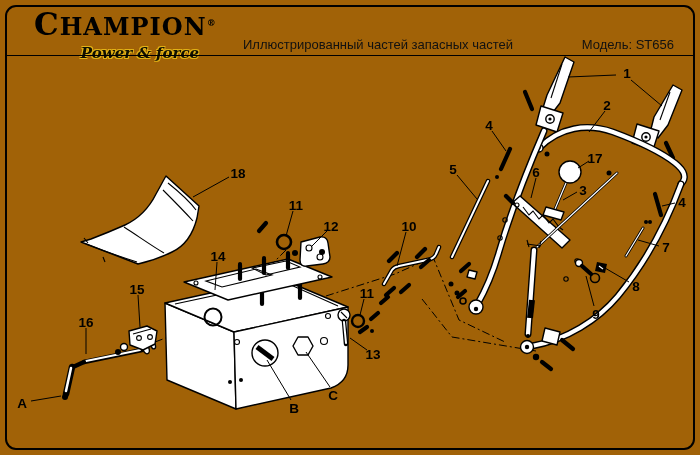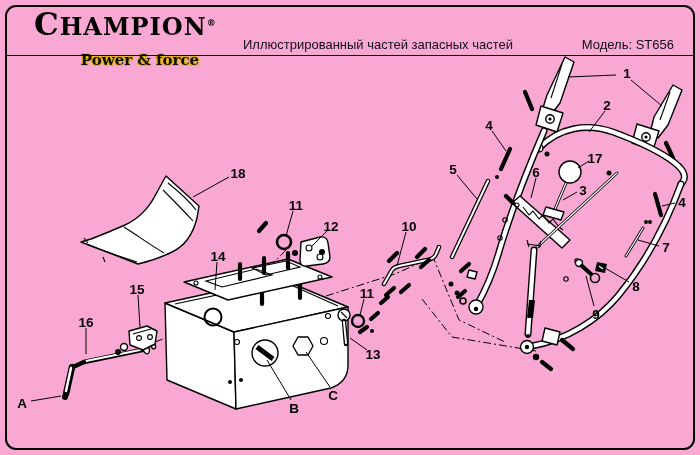--- a/index.html
+++ b/index.html
@@ -1,28 +1,28 @@
 <!DOCTYPE html>
 <html style="--ink: #000000; --gold: #e2b216;"><head>
 <meta charset="utf-8">
 <style>
   html,body{margin:0;padding:0;background:#fff;}
   body{width:700px;height:455px;overflow:hidden;position:relative;
        font-family:"Liberation Sans",sans-serif;color:#000;}
-  .page{position:absolute;inset:0;background:#f9a8d4;}
+  .page{position:absolute;inset:0;background:#a16207;}
   .frame{position:absolute;inset:5px;border:2px solid #000;border-radius:11px;pointer-events:none;}
   .header-rule{position:absolute;left:6px;right:6px;top:55px;border-top:1.6px solid #000;}
   
   .logo{position:absolute;left:34px;top:9px;width:178px;text-align:center;line-height:1;}
   .brand{font-family:"DejaVu Serif",serif;font-weight:bold;font-size:24px;
          letter-spacing:1px;color:var(--ink,#000);white-space:nowrap;}
   .brand .bigc{font-size:31px;}
   .brand .reg{font-size:9px;vertical-align:9px;letter-spacing:0;}
-  .tagline{margin-top:13px;padding-left:34px;font-family:"DejaVu Serif",serif;
-           font-weight:bold;font-size:15px;color:#101000;
+  .tagline{margin-top:6px;padding-left:34px;font-family:"DejaVu Serif",serif;
+           font-style:italic;font-weight:bold;font-size:15px;color:#101000;
            text-shadow:-1px -1px 0 var(--gold,#e2b216),1px -1px 0 var(--gold,#e2b216),
                        -1px 1px 0 var(--gold,#e2b216),1px 1px 0 var(--gold,#e2b216);}
   .doc-title{position:absolute;left:225px;top:37px;width:306px;text-align:center;
              font-size:13px;color:#111;}
   .model{position:absolute;right:26px;top:37px;font-size:13px;color:#111;margin-left:32px;}
   
   svg{position:absolute;inset:0;}
   .o{fill:#fff;stroke:#000;stroke-width:1.4;stroke-linejoin:round;}
   .t{fill:none;stroke:#000;stroke-width:1.1;}
   .tubeO{fill:none;stroke:#000;stroke-width:7;stroke-linecap:round;}

